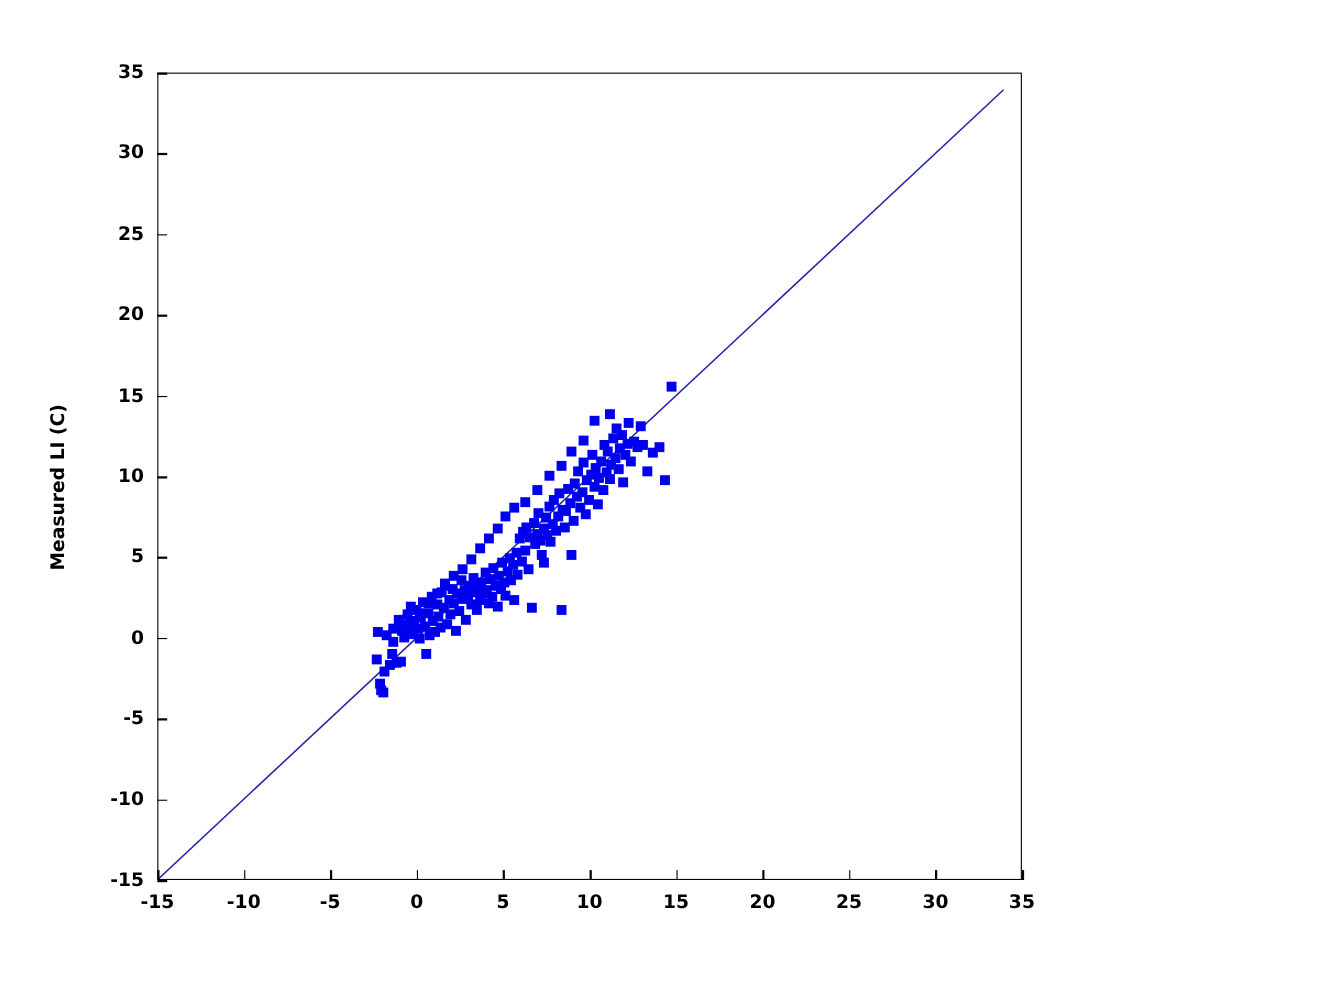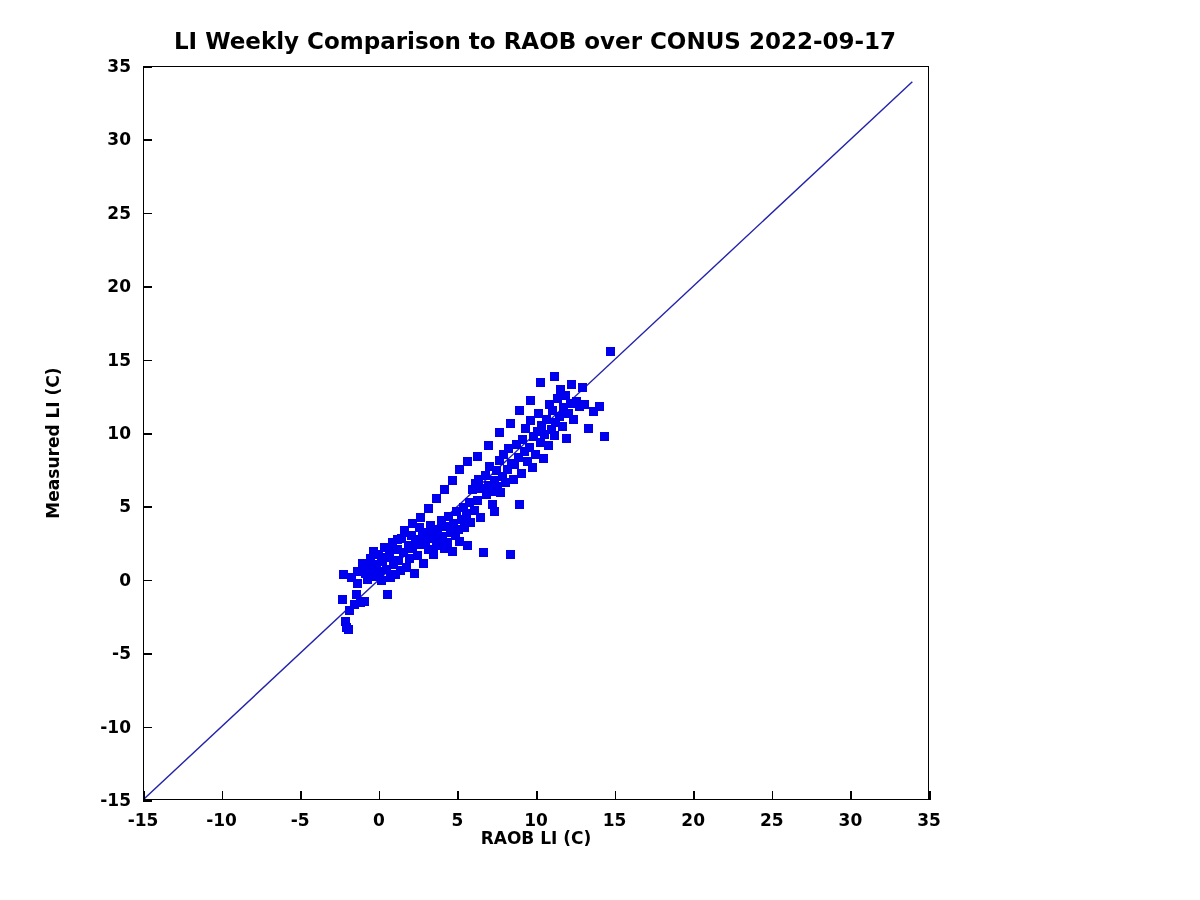--- a/index.html
+++ b/index.html
@@ -66,21 +66,20 @@
     position:absolute; left:0; top:8px; width:138px; text-align:right;
     font-size:12.5px; font-weight:bold; color:#000;
     font-family:"DejaVu Sans",sans-serif;
   }
 </style>
 </head>
 <body>
 
 <div id="root">
 
-  <div id="chart-title">LI Weekly Comparison to RAOB over CONUS 2022-09-17</div>
 
   <div id="stats-group">
       <div class="stat-text" style="left: 148px; top: 86px;">GOES-18 Bias = -0.32148</div>
       <div class="stat-text" style="left: 424px; top: 86px;">GOES-18 StD = 1.6707</div>
       <div class="stat-text" style="left: 707px; top: 86px;">GOES-18 RMS = 1.7013</div>
       <div class="stat-text" style="left: 148px; top: 119px;">Sample Size = 169</div>
       <div class="stat-text" style="left: 424px; top: 119px;">Mean RAOB = 5.2391</div>
     </div>
 
   <div id="plot-area">
@@ -313,17 +312,16 @@
       <div class="xtick-label" style="left: 693.2px; top: 810px;">20</div>
       <div class="xtick-mark" style="left: 693.2px; top: 791px;"></div>
       <div class="xtick-label" style="left: 771.8px; top: 810px;">25</div>
       <div class="xtick-mark" style="left: 771.8px; top: 791px;"></div>
       <div class="xtick-label" style="left: 850.4px; top: 810px;">30</div>
       <div class="xtick-mark" style="left: 850.4px; top: 791px;"></div>
       <div class="xtick-label" style="left: 929px; top: 810px;">35</div>
       <div class="xtick-mark" style="left: 929px; top: 791px;"></div>
     </div>
 
-  <div id="xaxis-title">RAOB LI (C)</div>
   <div id="yaxis-title">Measured LI (C)</div>
 
 
 </div>
 
 </body></html>

